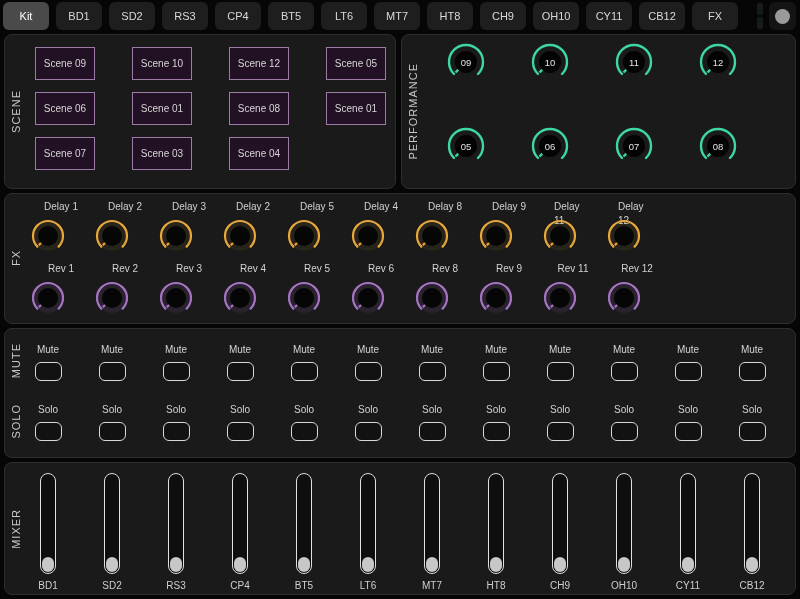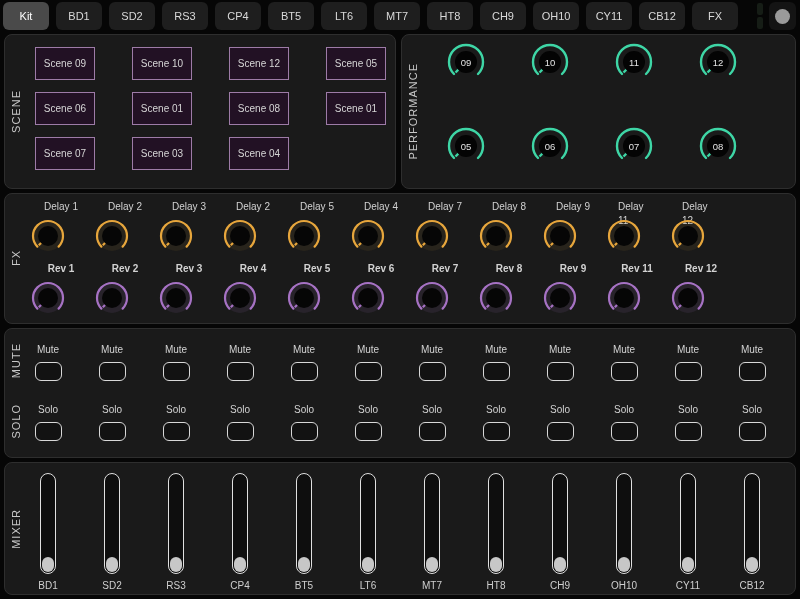--- a/index.html
+++ b/index.html
@@ -48,21 +48,21 @@
     grid-template-columns:repeat(4,44px); column-gap:53px; grid-auto-rows:44px; row-gap:5px;gap:40px; }
   .knob { cursor:pointer; }
   .perf-arc  { stroke:var(--performance-arc,#3ed6a6); }
   .delay-arc { stroke:var(--delay-arc,#e7a63c); }
   .rev-arc   { stroke:var(--rev-arc,#a672c4); }
 
   
   .fx-grid { position:absolute; left:11px; top:6px; display:grid; grid-template-columns:repeat(12,64px); }
   .fx-col { display:flex; flex-direction:column; align-items:center; }
   .fx-label { font-size:10px; color:#d2d2d2; height:14px; line-height:14px; margin-bottom:3px;margin-left:26px; }
-  .fx-label.rev { margin-top:7px;font-weight:bold; }
+  .fx-label.rev { margin-top:7px; }
 
   
   .ms-row { position:absolute; left:11px; display:grid; grid-template-columns:repeat(12,64px); }
   #mute-row { top:14px; } #solo-row { top:74px; }
   .ms-col { display:flex; flex-direction:column; align-items:center; }
   .ms-label { font-size:10px; color:#d2d2d2; height:14px; line-height:14px; }
   .ms-btn { margin-top:5px; width:27px; height:19px; border:1.5px solid #d8d8d8; border-radius:6px; background:#121212; cursor:pointer; }
 
   
   .mixer-grid { position:absolute; left:11px; top:10px; display:grid; grid-template-columns:repeat(12,64px); }
@@ -336,36 +336,20 @@
         </svg>
         <div class="fx-label rev">Rev 6</div>
         <svg class="knob" width="38" height="38" viewBox="0 0 38 38">
           <circle cx="19" cy="19" r="15" fill="rgba(166,114,196,0.10)"></circle>
           <path class="rev-arc" d="M 8.4 29.6 A 15 15 0 1 1 29.6 29.6" fill="none" stroke-width="2.2" stroke-linecap="round"></path>
           <line class="rev-arc" x1="19" y1="19" x2="9.8" y2="28.2" stroke-width="2.2"></line>
           <circle cx="19" cy="19" r="10" fill="#060606"></circle>
         </svg>
       </div>
 
-      <div class="fx-col">
-        <div class="fx-label">Delay 7</div>
-        <svg class="knob" width="38" height="38" viewBox="0 0 38 38">
-          <circle cx="19" cy="19" r="15" fill="rgba(231,166,60,0.07)"></circle>
-          <path class="delay-arc" d="M 8.4 29.6 A 15 15 0 1 1 29.6 29.6" fill="none" stroke-width="2.2" stroke-linecap="round"></path>
-          <line class="delay-arc" x1="19" y1="19" x2="9.8" y2="28.2" stroke-width="2.2"></line>
-          <circle cx="19" cy="19" r="10" fill="#060606"></circle>
-        </svg>
-        <div class="fx-label rev">Rev 7</div>
-        <svg class="knob" width="38" height="38" viewBox="0 0 38 38">
-          <circle cx="19" cy="19" r="15" fill="rgba(166,114,196,0.10)"></circle>
-          <path class="rev-arc" d="M 8.4 29.6 A 15 15 0 1 1 29.6 29.6" fill="none" stroke-width="2.2" stroke-linecap="round"></path>
-          <line class="rev-arc" x1="19" y1="19" x2="9.8" y2="28.2" stroke-width="2.2"></line>
-          <circle cx="19" cy="19" r="10" fill="#060606"></circle>
-        </svg>
-      </div>
 
       <div class="fx-col">
         <div class="fx-label">Delay 8</div>
         <svg class="knob" width="38" height="38" viewBox="0 0 38 38">
           <circle cx="19" cy="19" r="15" fill="rgba(231,166,60,0.07)"></circle>
           <path class="delay-arc" d="M 8.4 29.6 A 15 15 0 1 1 29.6 29.6" fill="none" stroke-width="2.2" stroke-linecap="round"></path>
           <line class="delay-arc" x1="19" y1="19" x2="9.8" y2="28.2" stroke-width="2.2"></line>
           <circle cx="19" cy="19" r="10" fill="#060606"></circle>
         </svg>
         <div class="fx-label rev">Rev 8</div>

